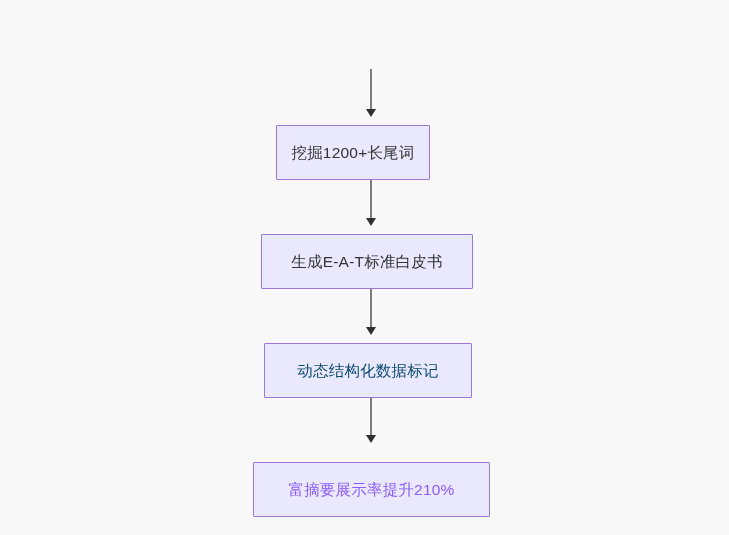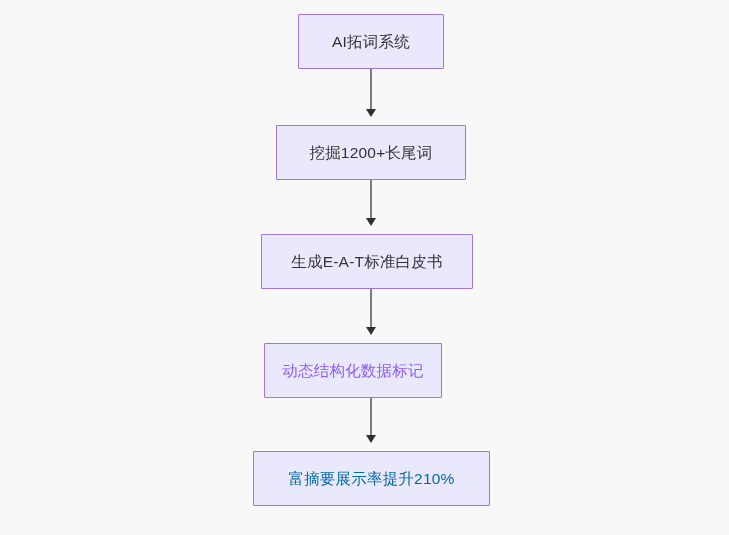--- a/index.html
+++ b/index.html
@@ -63,28 +63,25 @@
 
 <div id="flowchart" style="background: rgb(248, 248, 248);">
     <div class="edge" style="left: 371px; top: 69px; height: 41px; background: rgb(125, 125, 125);"></div>
     <div class="arrowhead" style="left: 371px; top: 109px; border-top-color: rgb(48, 48, 48);"></div>
     <div class="edge" style="left: 371px; top: 180px; height: 39px; background: rgb(125, 125, 125);"></div>
     <div class="arrowhead" style="left: 371px; top: 218px; border-top-color: rgb(48, 48, 48);"></div>
     <div class="edge" style="left: 371px; top: 289px; height: 39px; background: rgb(125, 125, 125);"></div>
     <div class="arrowhead" style="left: 371px; top: 327px; border-top-color: rgb(48, 48, 48);"></div>
     <div class="edge" style="left: 371px; top: 398px; height: 38px; background: rgb(125, 125, 125);"></div>
     <div class="arrowhead" style="left: 371px; top: 435px; border-top-color: rgb(48, 48, 48);"></div>
-    <div class="node" style="left: 298px; top: 14px; width: 146px; height: 55px; background: rgb(234, 232, 252); border-color: rgb(157, 121, 212); color: rgb(51, 51, 51);">
-      <span class="node-label">AI拓词系统</span>
-    </div>
-    <div class="node" style="left: 276px; top: 125px; width: 190px; height: 55px; background: rgb(234, 232, 252); border-color: rgb(157, 121, 212); color: rgb(51, 51, 51); text-align: center;">
+    <div class="node" style="left: 276px; top: 125px; width: 154px; height: 55px; background: rgb(234, 232, 252); border-color: rgb(157, 121, 212); color: rgb(51, 51, 51); text-align: center;">
       <span class="node-label">挖掘1200+长尾词</span>
     </div>
     <div class="node" style="left: 261px; top: 234px; width: 212px; height: 55px; background: rgb(234, 232, 252); border-color: rgb(157, 121, 212); color: rgb(51, 51, 51);">
       <span class="node-label">生成E-A-T标准白皮书</span>
     </div>
-    <div class="node" style="left: 264px; top: 343px; width: 178px; height: 55px; background: rgb(234, 232, 252); border-color: rgb(157, 121, 212); color: #8b5cf6;">
+    <div class="node" style="left: 264px; top: 343px; width: 208px; height: 55px; background: rgb(234, 232, 252); border-color: rgb(157, 121, 212); color: #0c4a6e;">
       <span class="node-label">动态结构化数据标记</span>
     </div>
-    <div class="node" style="left: 253px; top: 451px; width: 237px; height: 55px; background: rgb(234, 232, 252); border-color: rgb(157, 121, 212); color: #0369a1;">
+    <div class="node" style="left: 253px; top: 462px; width: 237px; height: 55px; background: rgb(234, 232, 252); border-color: rgb(157, 121, 212); color: #8b5cf6;">
       <span class="node-label">富摘要展示率提升210%</span>
     </div>
   </div>
 
 </body></html>

